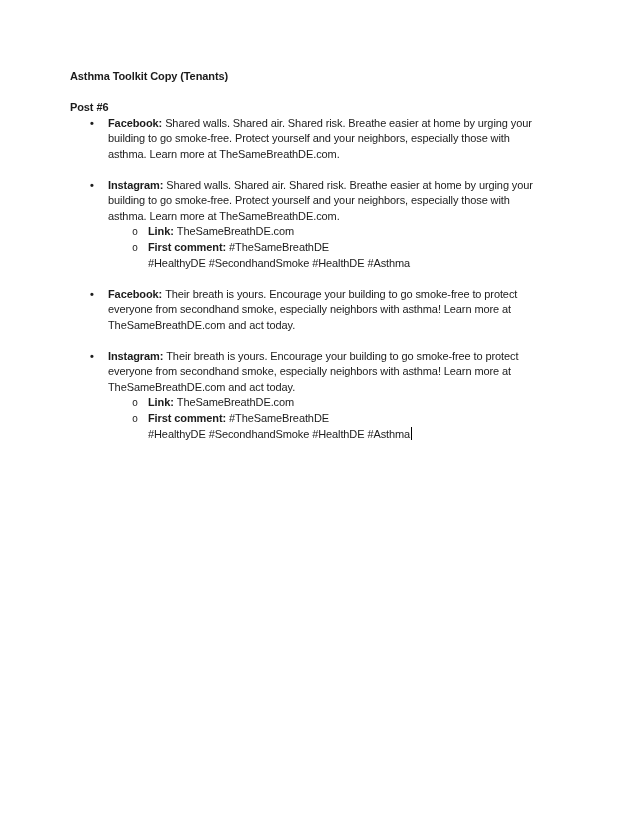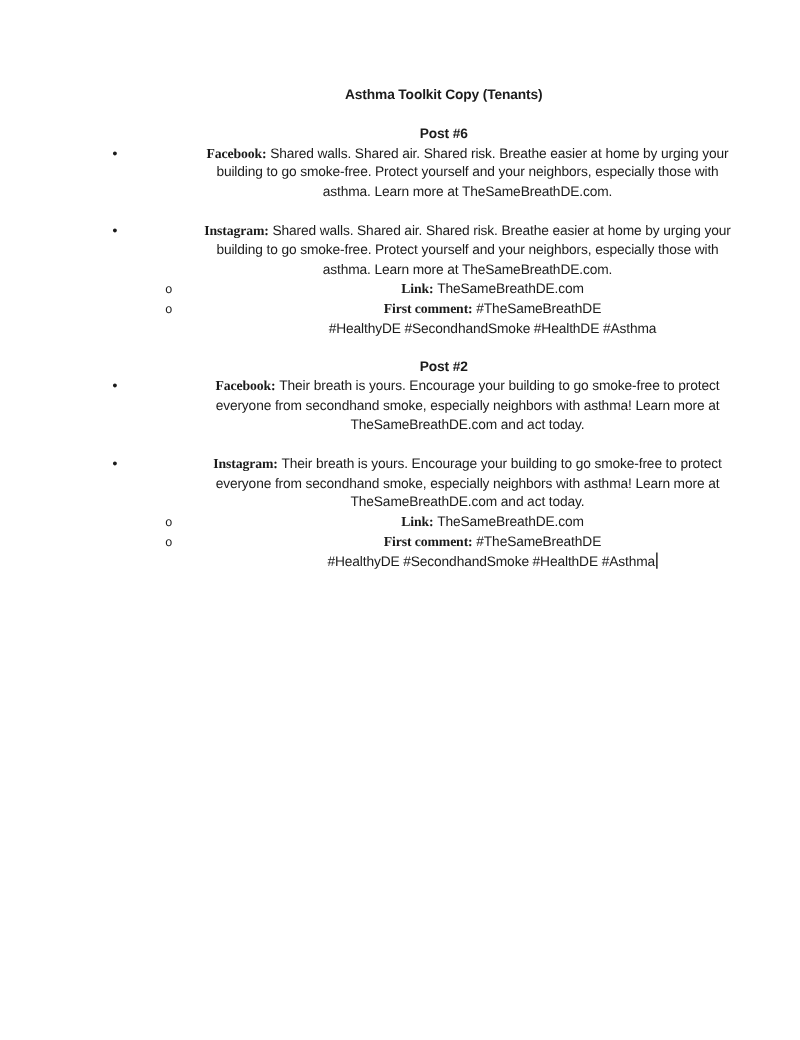--- a/index.html
+++ b/index.html
@@ -10,23 +10,23 @@
     color:#1b1b1b;
     font-family:"Liberation Sans", sans-serif;
     font-size:11px;
     line-height:15.55px;
     letter-spacing:-0.1px;
     padding:69px 0 0 70px;
     box-sizing:border-box;
     overflow:hidden;
     cursor:text;
   }
-  .line { position:relative; height:15.55px; white-space:nowrap;text-align:center; }
+  .line { position:relative; height:15.55px; white-space:nowrap; }
   .title, .heading, .lbl { font-weight:bold; }
-  .lbl { margin-right:3px;font-family:Liberation Serif, serif; }
+  .lbl { margin-right:3px; }
   .bullet-text { padding-left:38px; }
   .sub-text { padding-left:78px; }
   .marker-b {
     position:absolute; left:20px; top:0;
     font-weight:bold;
   }
   .marker-o {
     position:absolute; left:62px; top:1px;
     font-family:"Liberation Mono", monospace;
     font-size:10px;
@@ -78,21 +78,20 @@
   </div>
   <div class="line sub-text">
     <span class="marker-o">o</span>
     <span class="lbl">First comment:</span><span>#TheSameBreathDE</span>
   </div>
   <div class="line sub-text">
     <span>#HealthyDE #SecondhandSmoke #HealthDE #Asthma</span>
   </div>
   <div class="line"></div>
 
-  <div class="line heading">Post #2</div>
 
   <div class="line bullet-text">
     <span class="marker-b">•</span>
     <span class="lbl">Facebook:</span><span>Their breath is yours. Encourage your building to go smoke-free to protect</span>
   </div>
   <div class="line bullet-text">
     <span>everyone from secondhand smoke, especially neighbors with asthma! Learn more at</span>
   </div>
   <div class="line bullet-text">
     <span>TheSameBreathDE.com and act today.</span>

